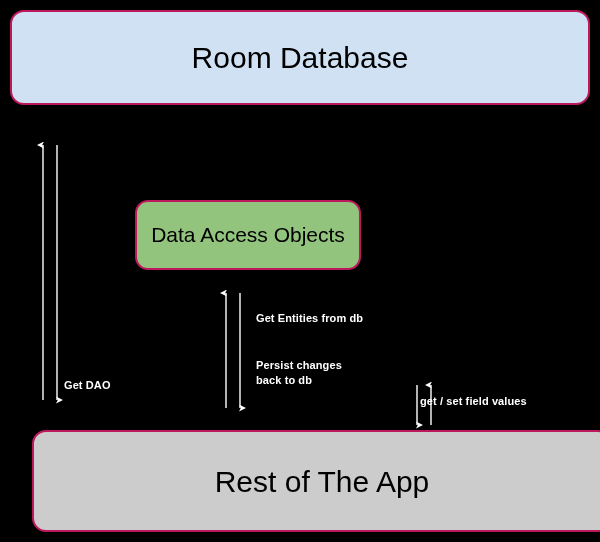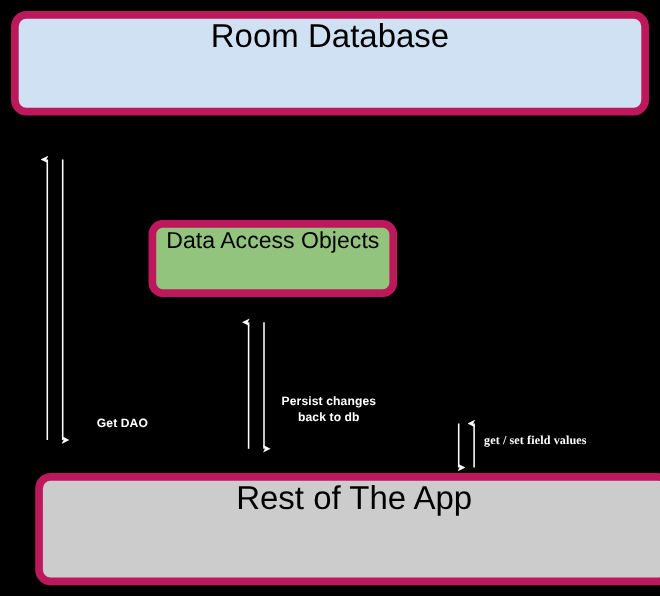--- a/index.html
+++ b/index.html
@@ -11,23 +11,24 @@
     position: relative;
     width: 600px;
     height: 542px;
     background: #000000;
     overflow: hidden;
     font-family: "Liberation Sans", sans-serif;
   }
   .box {
     position: absolute;
     box-sizing: border-box;
-    border: 7px solid #be185d;
+    border: 2px solid #be185d;
     border-radius: 12px;
     display: flex;
+    align-items: center;
     justify-content: center;
     color: #000000;
     text-align: center;
   }
   .box-label {
     display: block;
     line-height: 1.1;
   }
 
   
@@ -71,24 +72,24 @@
   
   .edge-label {
     position: absolute;
     color: #ffffff;
     font-size: 11px;
     font-weight: bold;
     line-height: 1.35;
     white-space: pre;
     letter-spacing: 0.1px;
   }
-  #label-get-dao          { left: 88px;  top: 378px; }
+  #label-get-dao          { left: 64px;  top: 378px; }
   #label-get-entities     { left: 256px; top: 311px; }
-  #label-persist-changes  { left: 256px; top: 358px; text-align: center; }
-  #label-get-set-fields   { left: 440px; top: 394px; font-family: Liberation Serif, serif; }
+  #label-persist-changes  { left: 256px; top: 358px; }
+  #label-get-set-fields   { left: 420px; top: 394px; }
 </style>
 </head>
 <body>
 
 <div id="canvas">
 
   <div class="box" id="box-room-database">
     <span class="box-label">Room Database</span>
   </div>
 
@@ -122,19 +123,20 @@
     </g>
 
     <g>
       <line x1="417" y1="385" x2="417" y2="425" stroke="#ffffff" stroke-width="1.4" marker-end="url(#arrow-down)"></line>
       <line x1="431" y1="425" x2="431" y2="385" stroke="#ffffff" stroke-width="1.4" marker-end="url(#arrow-up)"></line>
     </g>
   </svg>
 
   <div class="edge-label" id="label-get-dao">Get DAO</div>
 
+  <div class="edge-label" id="label-get-entities">Get Entities from db</div>
 
   <div class="edge-label" id="label-persist-changes">Persist changes
 back to db</div>
 
   <div class="edge-label" id="label-get-set-fields">get / set field values</div>
 
 </div>
 
 </body></html>

